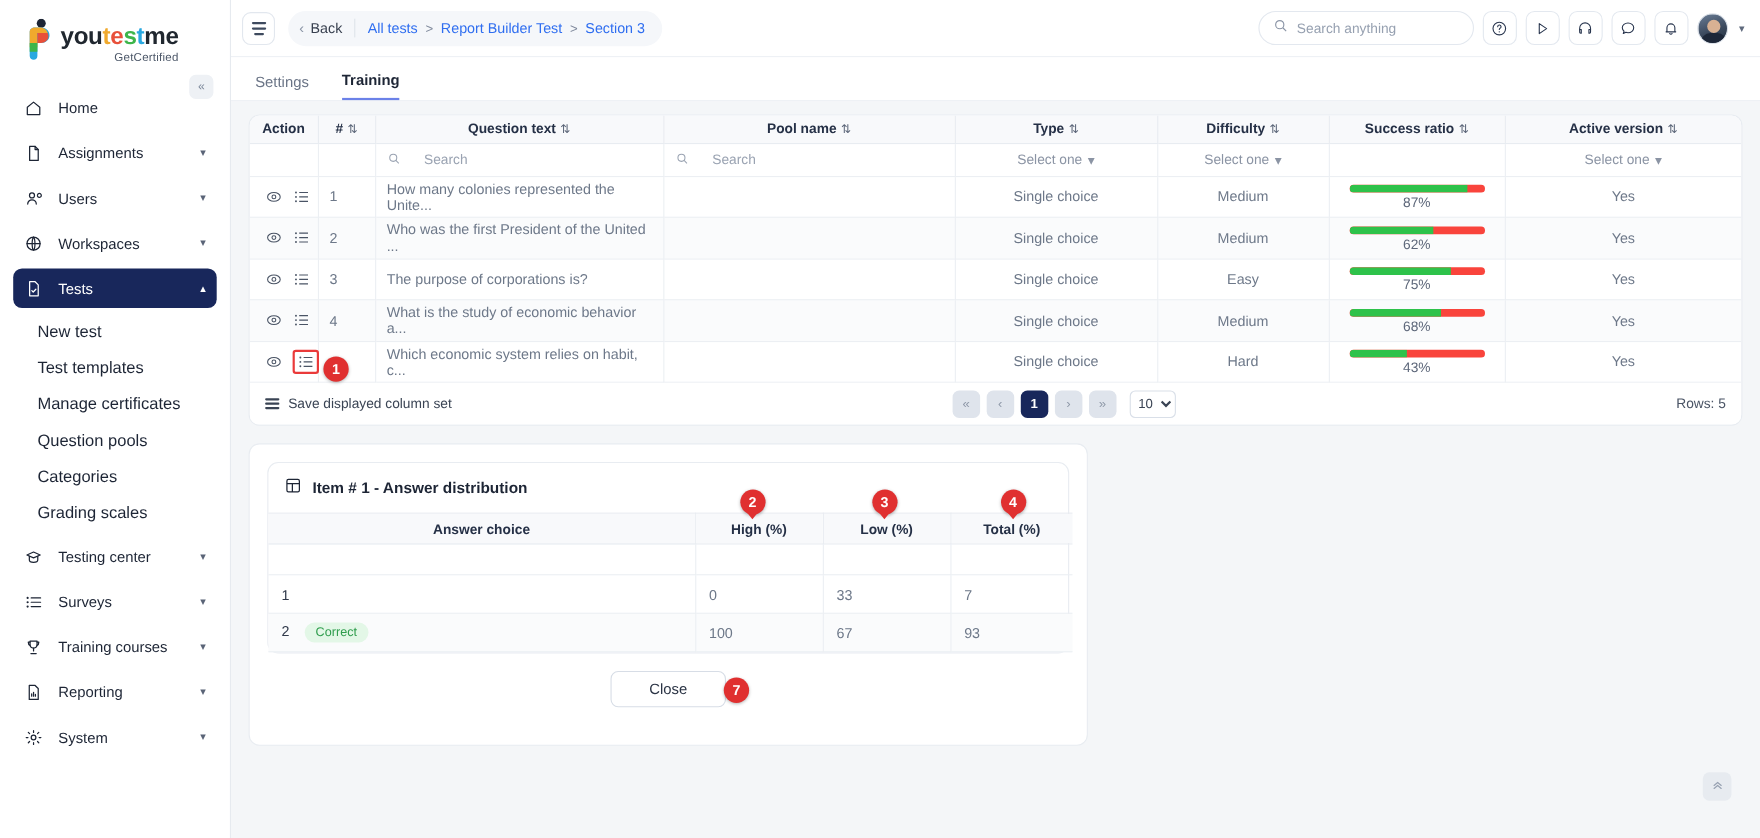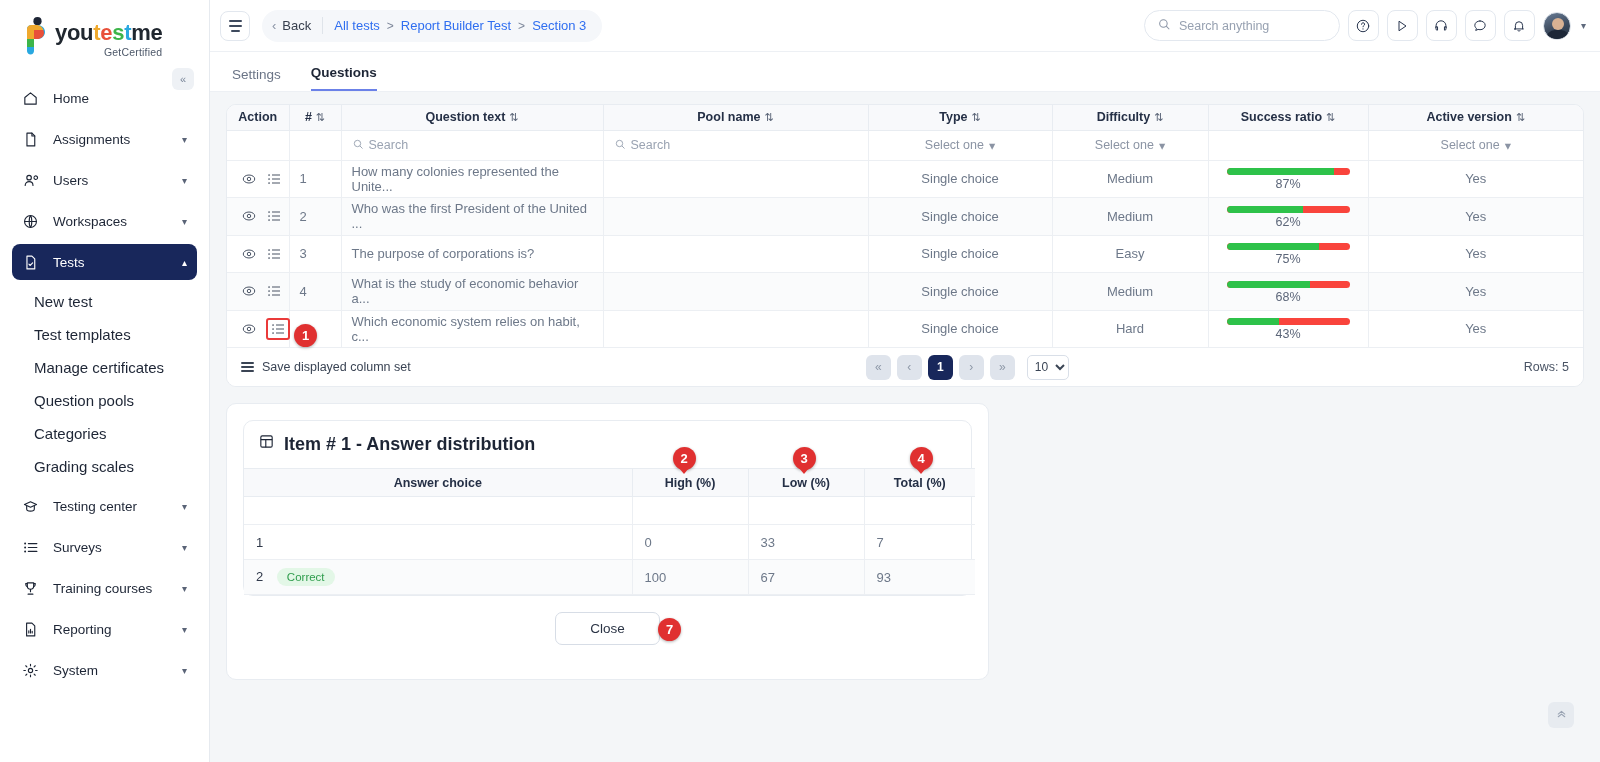--- a/index.html
+++ b/index.html
@@ -134,21 +134,21 @@
   }
   .qtable th .sorti { color:#5a6477; font-size: 11px; margin-left: 4px; font-weight: normal; }
   .qtable td {
     height: 37.5px; font-size: 13px; color: #6d7889;
     border-right: 1px solid #eceff3; border-bottom: 1px solid #eceff3;
     padding: 0 10px;
   }
   .qtable tr.alt td { background: #fafbfc; }
   .qtable td.c { text-align: center; }
   .filter-row td { height: 30px; background: #fff !important; }
-  .fsearch { display: flex; align-items: center; gap: 5px; color: #9aa3b2; font-size: 12.5px; cursor: text; }
+  .fsearch { display: flex; align-items: center; gap: 22px; color: #9aa3b2; font-size: 12.5px; cursor: text; }
   .fselect { display: flex; align-items: center; justify-content: center; gap: 5px; color: #8b94a4; font-size: 12.5px; cursor: pointer; }
   .eye, .list-ico { cursor: pointer; display: inline-flex; vertical-align: middle; }
   .act-cell { display: flex; align-items: center; gap: 9px; padding-left: 4px; position: relative; }
   .hl-box { border: 2px solid #ea3a3a; border-radius: 3px; padding: 1px 2px; display:inline-flex; }
 
   .ratio-wrap { padding: 2px 8px 0 8px; }
   .bar { height: 7px; border-radius: 4px; background: #f9443c; overflow: hidden; }
   .bar > i { display:block; height:7px; background: #2ec24a; border-radius: 4px 0 0 4px; }
   .ratio-num { text-align: center; font-size: 12.5px; color: #5c6679; margin-top: 2px; }
 
@@ -168,21 +168,21 @@
   .psel {
     height: 25px; border: 1px solid #d9dfe8; border-radius: 5px; background: #fff;
     font-size: 12px; color: #3a4454; padding: 0 3px; margin-left: 6px;
     font-family: "Liberation Sans", sans-serif; cursor: pointer;
   }
   .rows-n { color: #4a5465; font-size: 12.5px; }
 
   
   .dist-outer { margin-top: 16px; width: 763px; padding: 16px; }
   .dist-inner { border: 1px solid #e8ecf1; border-radius: 10px; padding: 12px 0 0 0; }
-  .dist-title { display: flex; align-items: center; gap: 9px; font-size: 18px; font-weight: bold;
+  .dist-title { display: flex; align-items: center; gap: 9px; font-size: 14px; font-weight: bold;
                 color: #1d2535; padding: 0 14px 13px 14px; }
   .dtable th {
     background: #f8f9fb; font-size: 12.5px; color: #253046; font-weight: bold; height: 28px;
     border-top: 1px solid #e8ecf1; border-bottom: 1px solid #e8ecf1; border-right: 1px solid #e8ecf1;
   }
   .dtable td {
     height: 35px; font-size: 13px; color: #6d7889; padding: 0 12px;
     border-bottom: 1px solid #eceff3; border-right: 1px solid #eceff3;
   }
   .dtable tr.alt td { background: #fafbfc; }
@@ -451,21 +451,21 @@
         <div class="avatar"></div>
         <span class="avatar-chev">▾</span>
       </div>
     </div>
 
     <div class="tabs">
       <div class="tab">
         <span>Settings</span>
       </div>
       <div class="tab sel">
-        <span>Questions</span>
+        <span>Training</span>
       </div>
     </div>
 
     <div class="content">
 
       <div class="card qcard">
         <table class="qtable">
           <colgroup>
             <col style="width:62px">
               <col style="width:52px">

